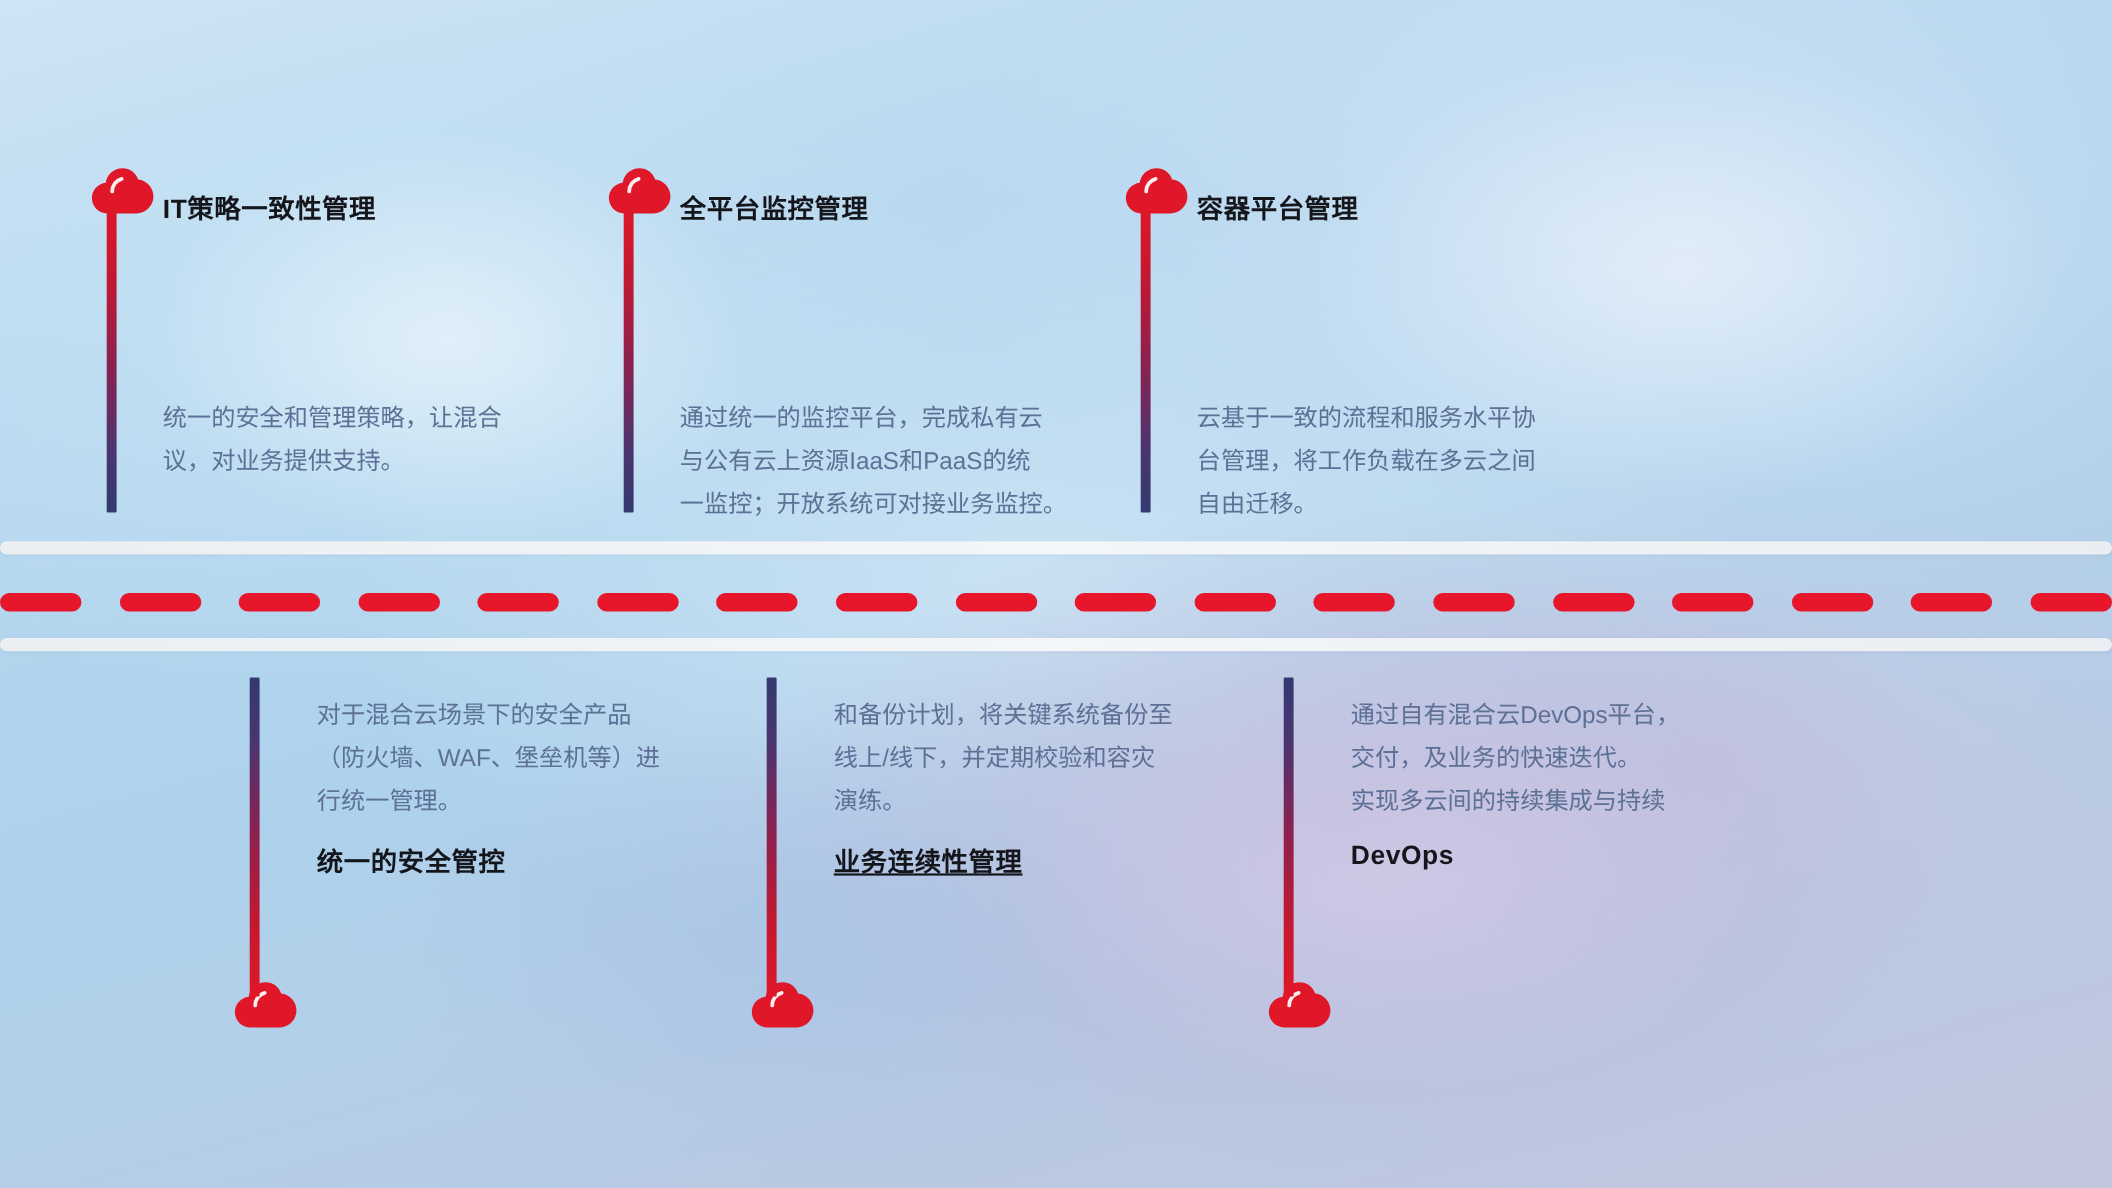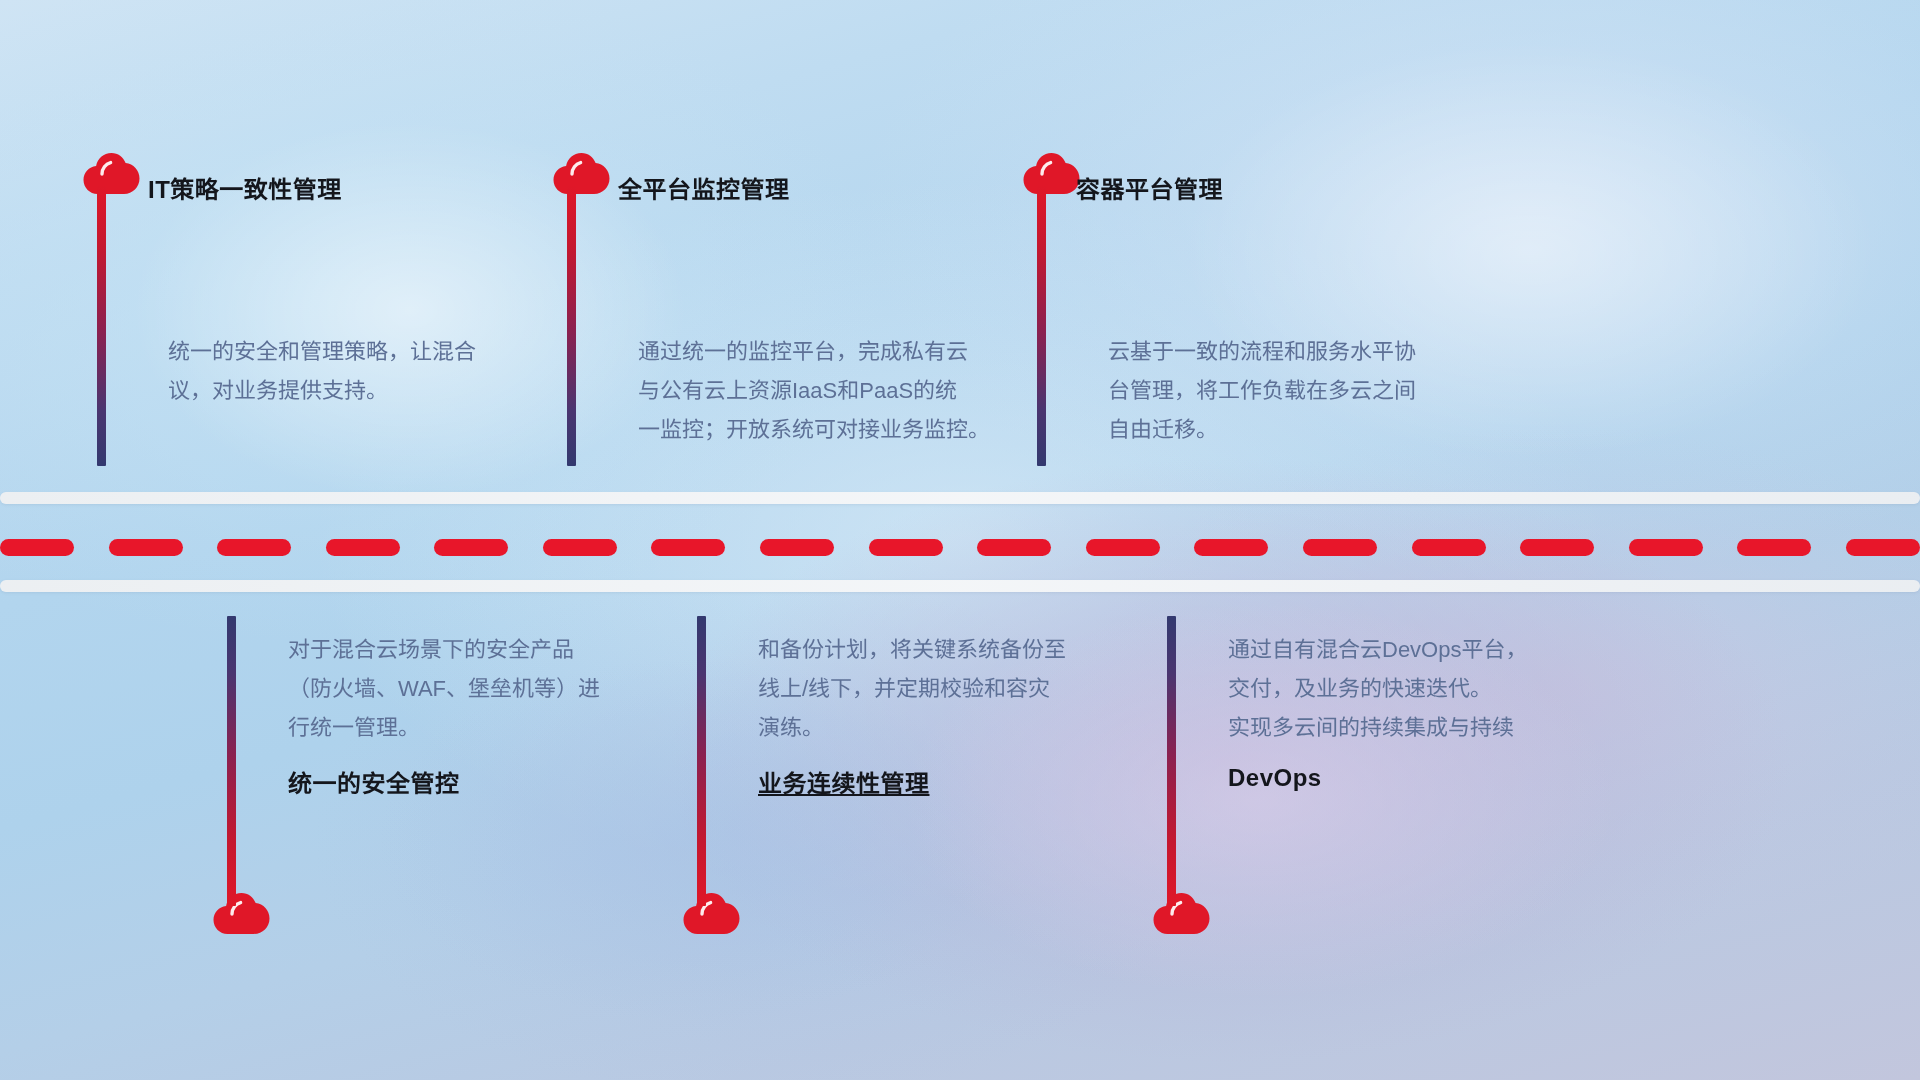--- a/index.html
+++ b/index.html
@@ -132,21 +132,21 @@
     line-height: 39px;
     color: #5d7096;
     width: 430px;
   }
   .body-text .ln { display: block; white-space: nowrap; }
 
   
   .row-top .stem   { top: 186px; height: 280px; }
   .row-top .cloud  { top: 150px; }
   .row-top .heading{ top: 170px; }
-  .row-top .body-text { top: 332px; margin-left: 20px; }
+  .row-top .body-text { top: 360px; }
 
   
   .row-bottom .stem    { top: 616px; height: 290px; }
   .row-bottom .cloud   { top: 890px; }
   .row-bottom .heading { top: 764px; }
   .row-bottom .body-text { top: 630px; }
 </style>
 </head>
 <body>
 
@@ -189,21 +189,21 @@
   </div>
 
   <div class="col row-top" style="left:940px;">
     <div class="cloud" style="left:80px;">
       <svg viewBox="0 0 62 50" xmlns="http://www.w3.org/2000/svg">
         <path d="M31.5 3C23.6 3 17.2 8.6 16.1 16.1 9.0 16.9 3.5 22.8 3.5 30.0c0 7.7 6.3 14.0 14.0 14.0h26.5c8.6 0 15.5-6.9 15.5-15.5 0-8.0-6.1-14.6-13.9-15.4C43.4 7.0 38.0 3 31.5 3z" fill="#e01728"></path>
         <path d="M22.0 24.0c0-5.4 3.6-10.0 8.6-11.4" stroke="#ffffff" stroke-width="3.4" stroke-linecap="round" fill="none" opacity="0.92"></path>
       </svg>
     </div>
     <div class="stem stem-down" style="left:97px;"></div>
-    <div class="heading" style="left:136px;text-align:center;">容器平台管理</div>
+    <div class="heading" style="left:148px;text-align:center;">容器平台管理</div>
     <div class="body-text" style="left:148px;">
       <span class="ln">云基于一致的流程和服务水平协</span>
       <span class="ln">台管理，将工作负载在多云之间</span>
       <span class="ln">自由迁移。</span>
     </div>
   </div>
 
   <div class="road">
     <div class="road-rail road-rail-top"></div>
     <div class="road-dashes" id="road-dashes">

